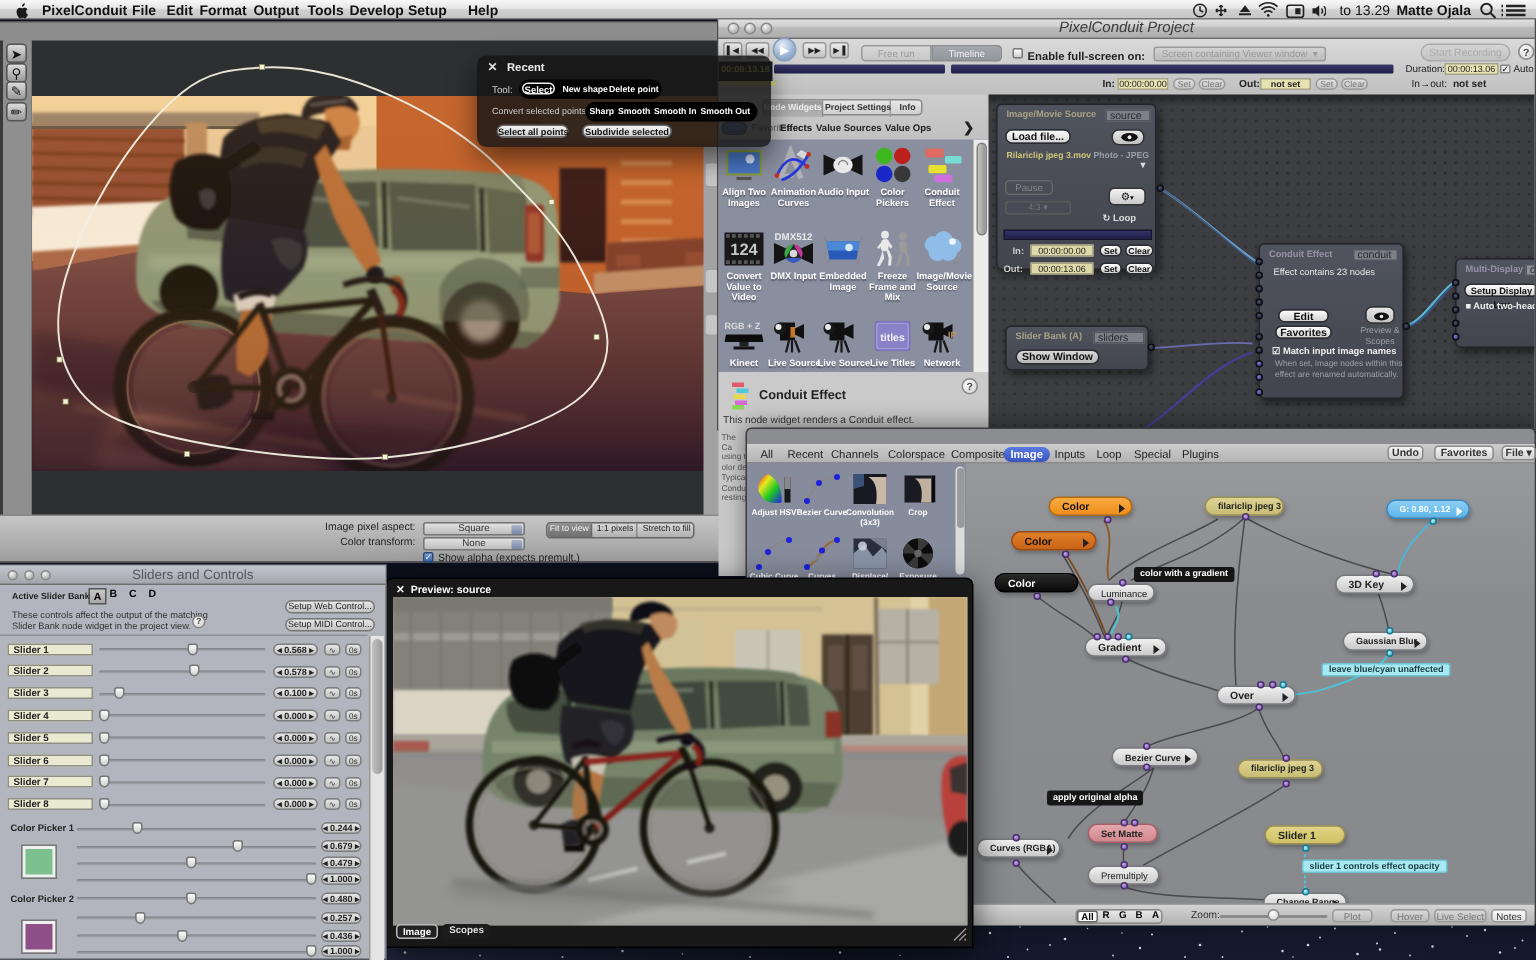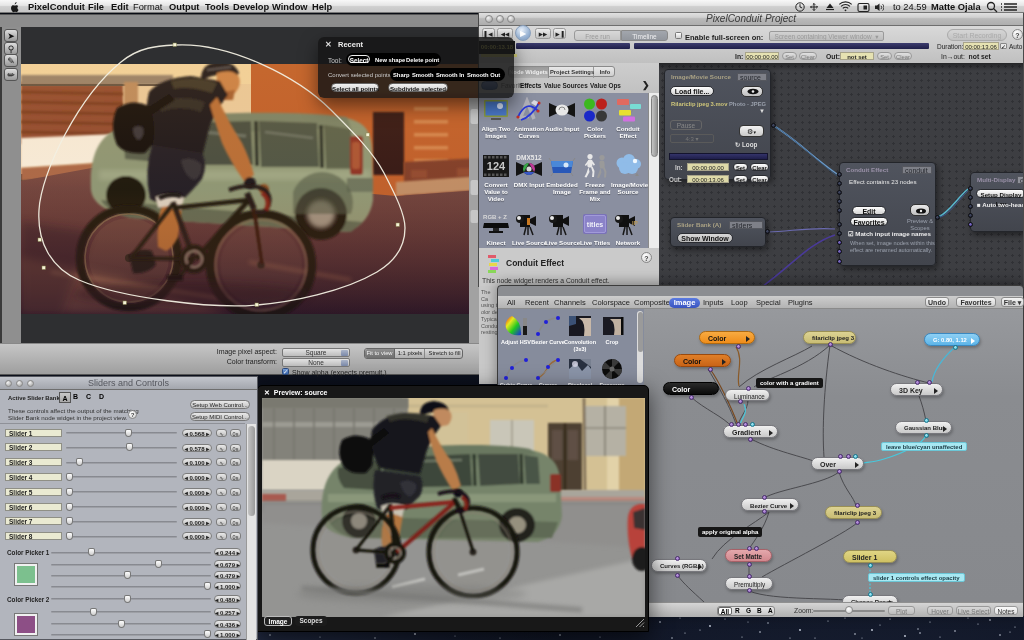--- a/index.html
+++ b/index.html
@@ -1130,27 +1130,27 @@
   <div class="sp-lightbtn" style="left:70px;top:46px;width:60px;height:9px;line-height:9px;">Subdivide selected</div>
 </div>
 
 <div id="menubar">
   <svg class="mi" style="left:9px;top:1px;" width="11" height="12" viewBox="0 0 11 12">
       <path d="M8.4,6.7 c0,-1.1 0.9,-1.6 0.9,-1.6 c-0.5,-0.8 -1.4,-0.9 -1.7,-0.9 c-0.7,-0.1 -1.4,0.4 -1.8,0.4 c-0.4,0 -0.9,-0.4 -1.5,-0.4 c-0.8,0 -1.5,0.5 -1.9,1.2 c-0.8,1.4 -0.2,3.5 0.6,4.6 c0.4,0.6 0.9,1.2 1.5,1.2 c0.6,0 0.8,-0.4 1.5,-0.4 c0.7,0 0.9,0.4 1.5,0.4 c0.6,0 1,-0.6 1.4,-1.1 c0.5,-0.7 0.7,-1.3 0.7,-1.3 s-1.2,-0.5 -1.2,-2.1 z M7.1,2.6 c0.3,-0.4 0.5,-1 0.5,-1.5 c-0.5,0 -1.1,0.3 -1.4,0.8 c-0.3,0.4 -0.6,1 -0.5,1.5 c0.6,0 1.1,-0.3 1.4,-0.8 z" fill="#1a1a1a"></path>
     </svg>
   <div class="mi" style="left:28px;font-weight:bold;">PixelConduit</div>
   <div class="mi" style="left:88px;font-weight:bold;">File</div>
   <div class="mi" style="left:111px;font-weight:bold;">Edit</div>
-  <div class="mi" style="left:133px;font-weight:normal;">Format</div>
+  <div class="mi" style="left:133px;font-weight:bold;">Format</div>
   <div class="mi" style="left:169px;font-weight:bold;">Output</div>
   <div class="mi" style="left:205px;font-weight:bold;">Tools</div>
   <div class="mi" style="left:233px;font-weight:bold;">Develop</div>
-  <div class="mi" style="left:272px;font-weight:bold;">Window</div>
+  <div class="mi" style="left:272px;font-weight:bold;">Setup</div>
   <div class="mi" style="left:312px;font-weight:bold;">Help</div>
-  <div class="mi" style="left:893px;">to 24.59</div>
+  <div class="mi" style="left:893px;">to 13.29</div>
   <div class="mi" style="left:931px;font-weight:bold;">Matte Ojala</div>
   <svg class="mi" style="left:794px;top:1px;" width="90" height="12" viewBox="0 0 90 12">
     <g stroke="#222" fill="none" stroke-width="1">
       <circle cx="6" cy="6" r="4.2"></circle>
         <path d="M6,3.2 L6,6 L8.2,7"></path>
       <path d="M20,2.5 L20,9.5 M16.5,6 L23.5,6 M20,2.5 L18.8,3.7 M20,2.5 L21.2,3.7 M20,9.5 L18.8,8.3 M20,9.5 L21.2,8.3 M16.5,6 L17.7,4.8 M16.5,6 L17.7,7.2 M23.5,6 L22.3,4.8 M23.5,6 L22.3,7.2"></path>
       <path d="M32,8.5 L40,8.5" stroke-width="1.2"></path>
         <path d="M36,2.5 L39.5,7 L32.5,7 Z" fill="#222" stroke="none"></path>
       <path d="M51.5,9.2 l0,0" stroke-width="1.6"></path>
       <path d="M48.8,7.4 a3.8,3.8 0 0 1 5.4,0" stroke-width="1.1"></path>

